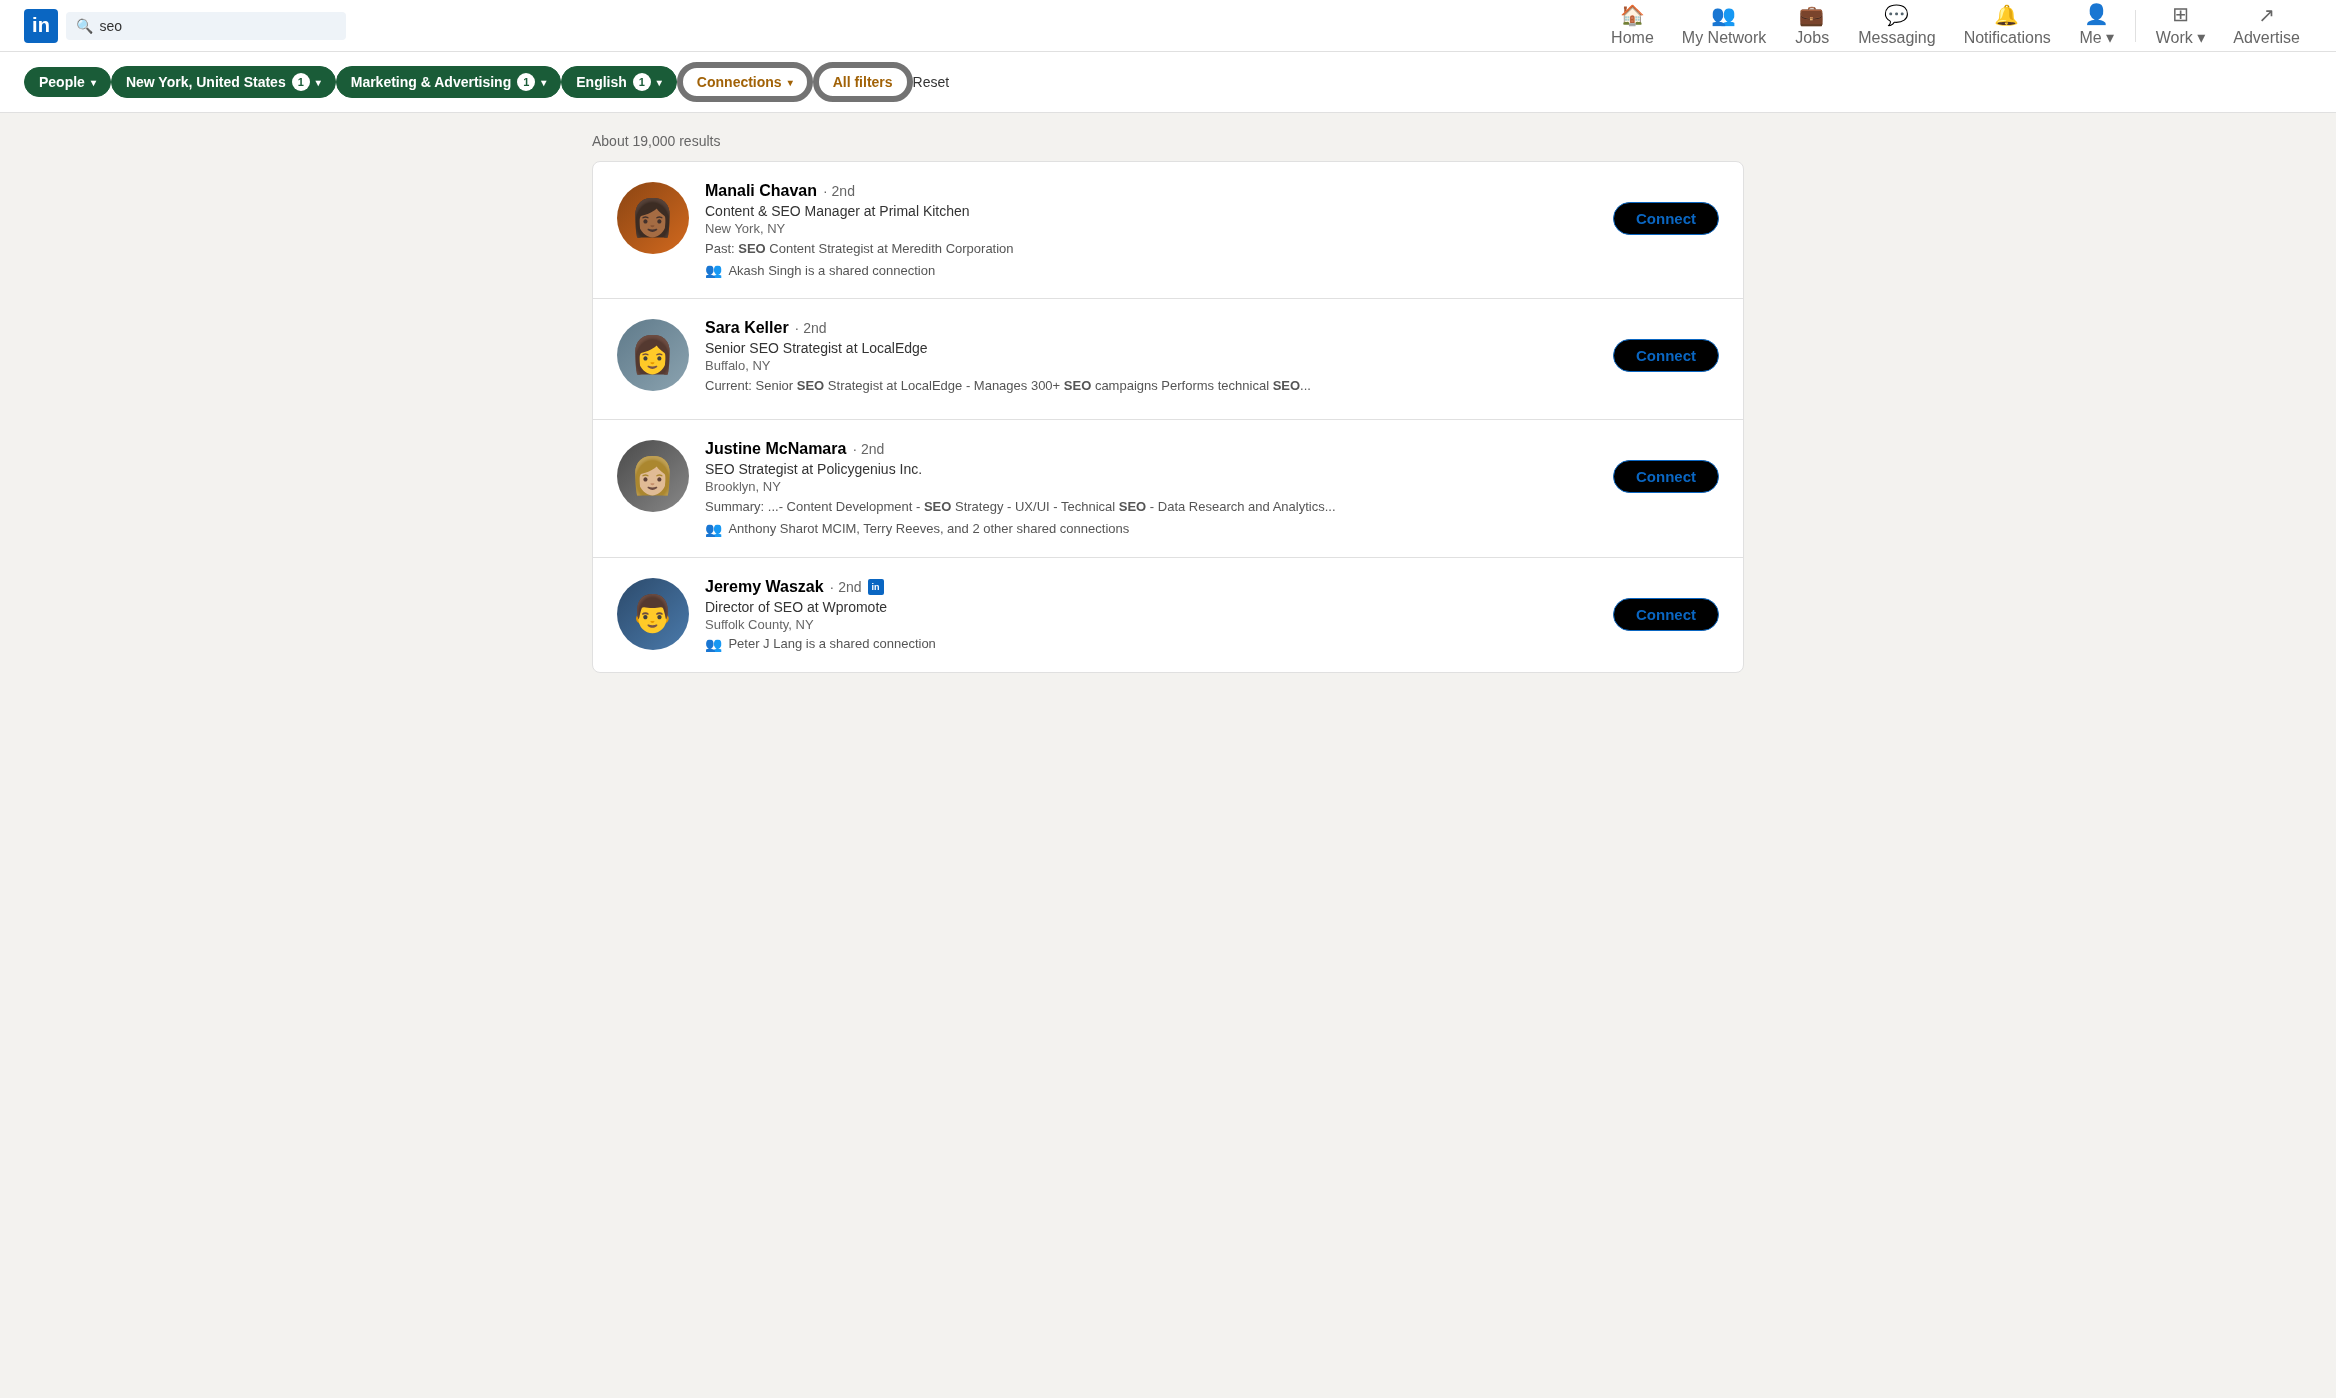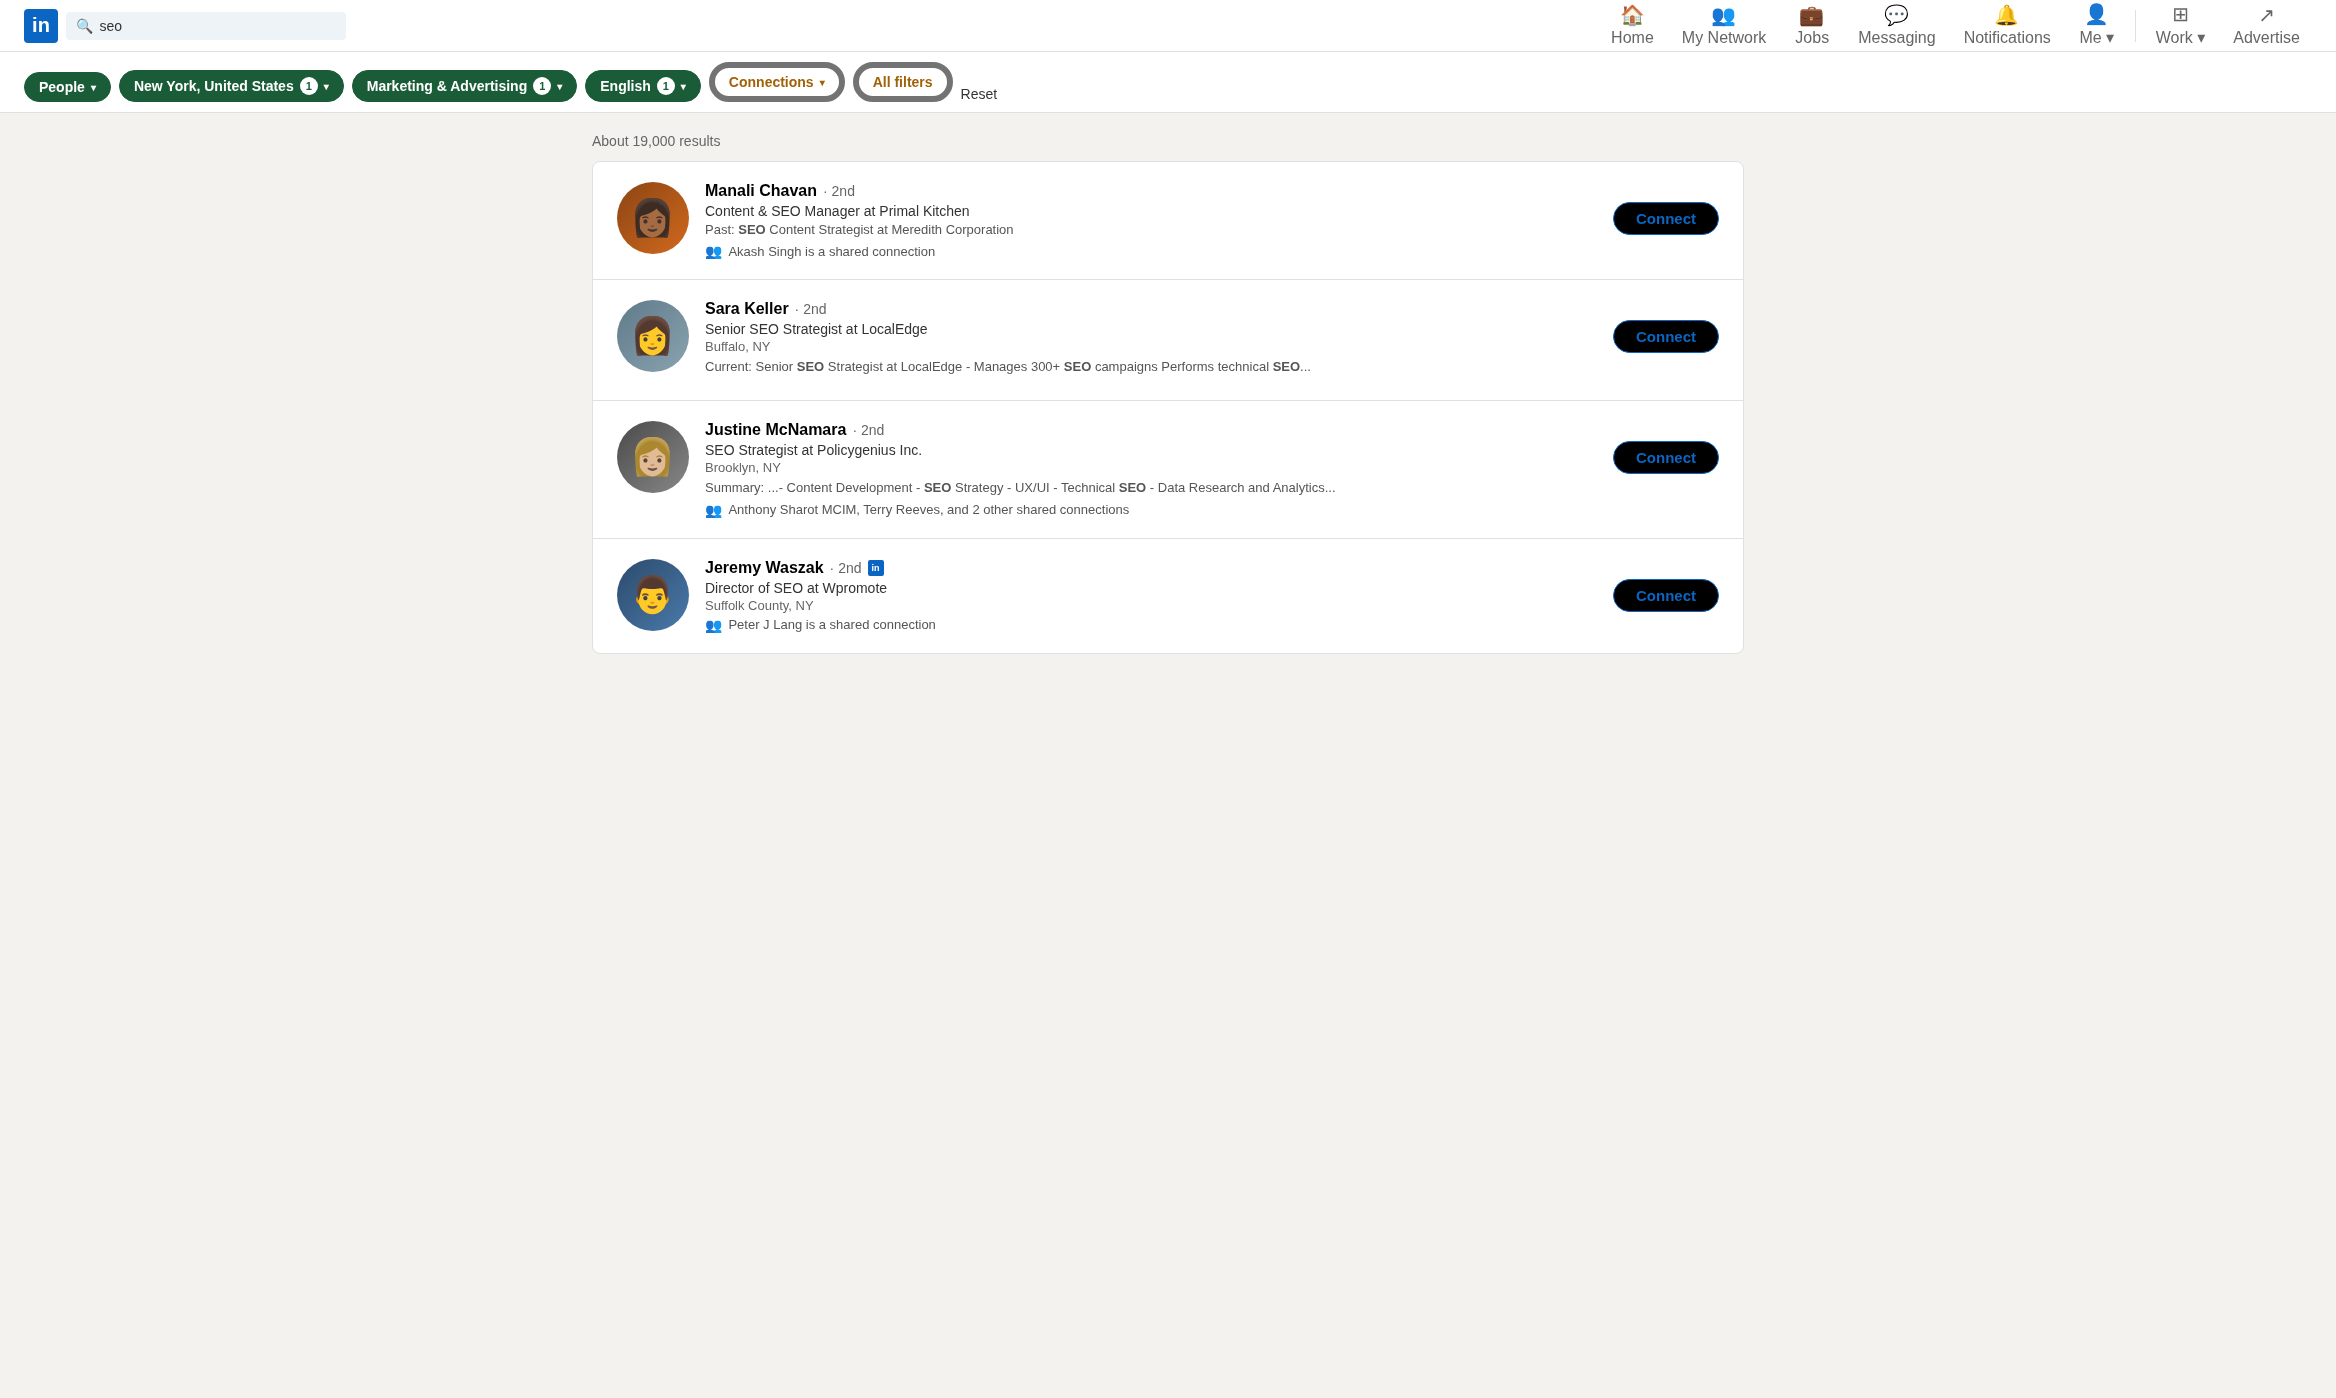--- a/index.html
+++ b/index.html
@@ -52,22 +52,21 @@
     .nav-item .nav-icon { font-size: 20px; margin-bottom: 2px; }
     .nav-item .nav-label { font-size: 16px; white-space: nowrap; }
     .nav-divider { width: 1px; height: 32px; background: #e0e0e0; margin: 0 4px; }
 
     
     .filter-bar {
       background: #fff;
       border-bottom: 1px solid #e0e0e0;
       padding: 10px 24px;
       display: flex;
-      align-items: flex-end;
-      gap: 8px;
+      align-items: center;
       flex-wrap: wrap;
     }
     .filter-btn {
       border-radius: 20px;
       padding: 6px 14px;
       font-size: 14px;
       font-weight: 600;
       cursor: pointer;
       display: flex; align-items: center; gap: 6px;
     }
@@ -250,20 +249,21 @@
     <div class="person-row">
       <div class="avatar avatar-1">
         <span style="font-size:36px;">👩🏾</span>
       </div>
       <div class="person-info">
         <div class="person-name-line">
           <span class="person-name">Manali Chavan</span>
           <span class="degree">· 2nd</span>
         </div>
         <div class="person-title">Content &amp; SEO Manager at Primal Kitchen</div>
+        <div class="person-location">New York, NY</div>
         <div class="person-snippet">
           Past: <strong>SEO</strong> Content Strategist at Meredith Corporation
         </div>
         <div class="shared-connections">
           <span class="shared-icon">👥</span>
           <span>Akash Singh is a shared connection</span>
         </div>
       </div>
       <button class="connect-btn">Connect</button>
     </div>

